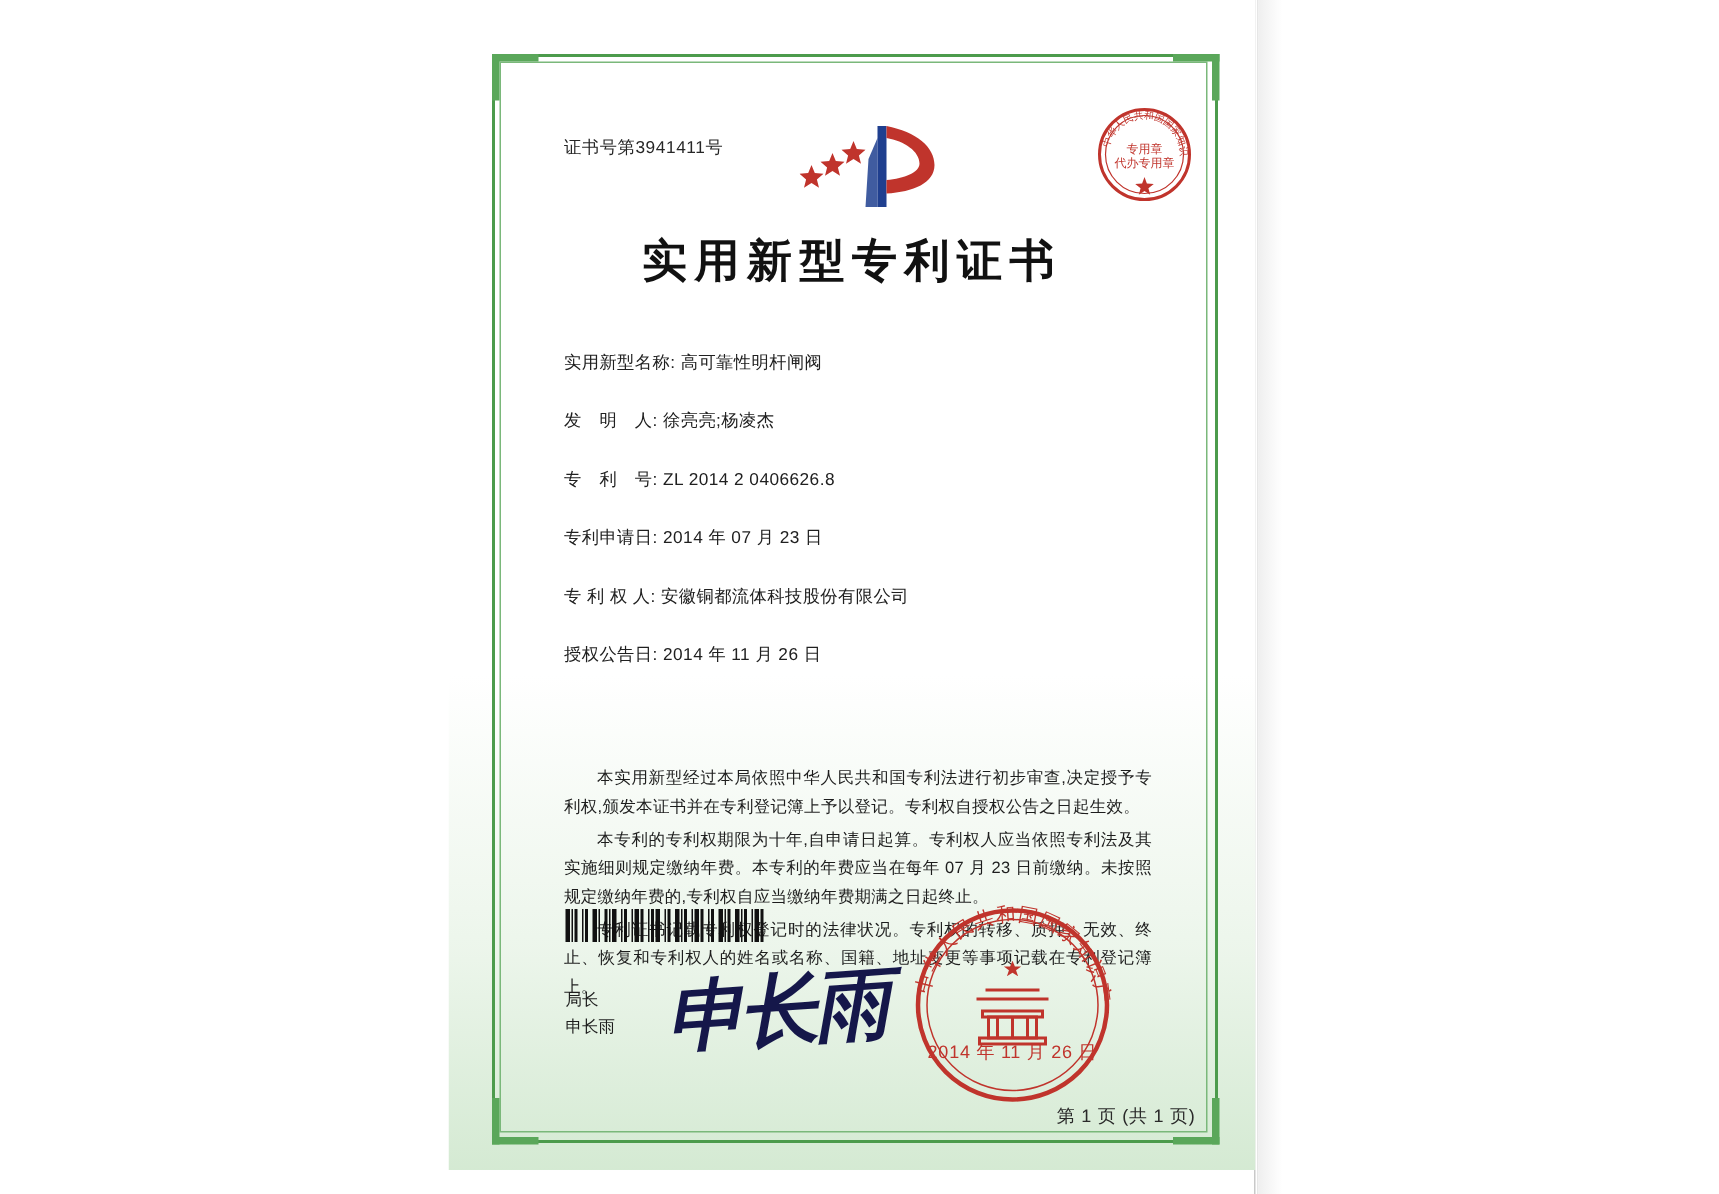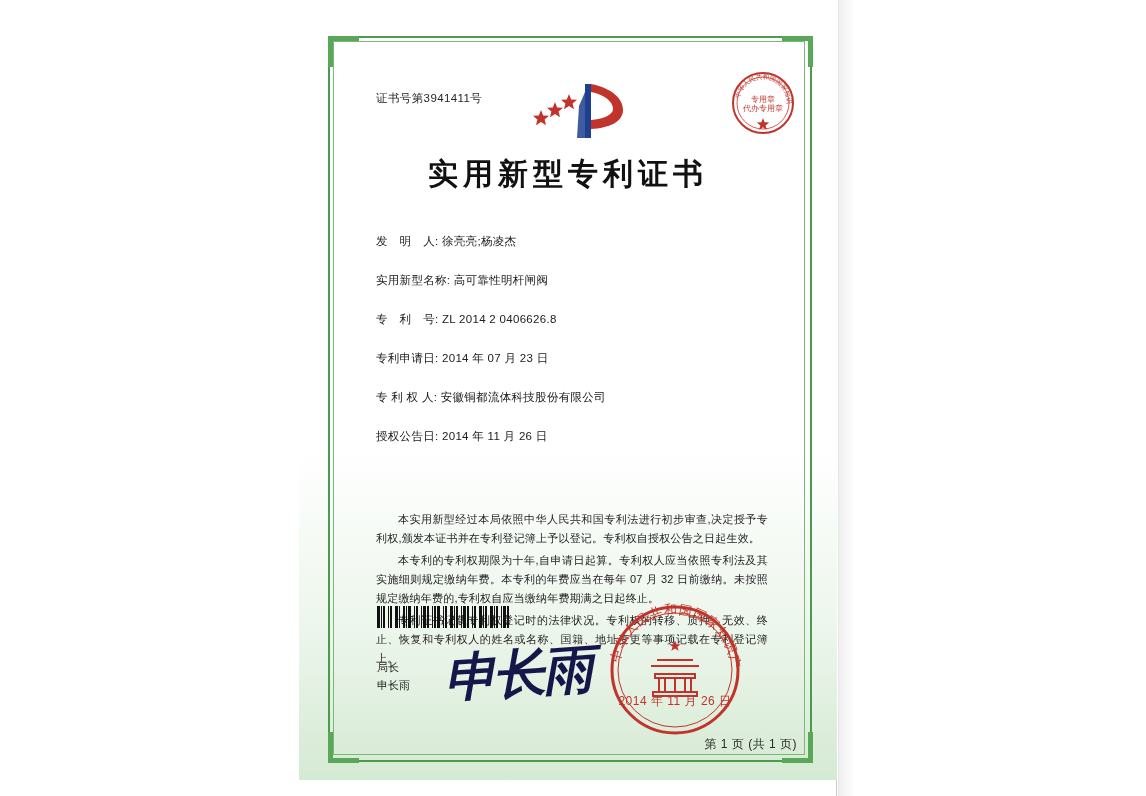--- a/index.html
+++ b/index.html
@@ -293,48 +293,48 @@
           <text x="32" y="31" text-anchor="middle" font-size="8" fill="#c0342c" font-family="'DejaVu Sans', sans-serif">专用章</text>
           <text x="32" y="40" text-anchor="middle" font-size="8" fill="#c0342c" font-family="'DejaVu Sans', sans-serif">代办专用章</text>
           <path d="M32 47 l1.6 4.3 4.6 .3 -3.6 2.9 1.2 4.4 -3.8-2.6 -3.8 2.6 1.2-4.4 -3.6-2.9 4.6-.3 Z" fill="#c0342c"></path>
         </svg>
       </div>
 
       <div class="title">实用新型专利证书</div>
 
       <div class="fields">
         <div class="field">
+          <span class="lbl">实用新型名称:</span>
+          <span class="val">高可靠性明杆闸阀</span>
+        </div>
+        <div class="field">
           <span class="lbl">发　明　人:</span>
           <span class="val">徐亮亮;杨凌杰</span>
         </div>
         <div class="field">
-          <span class="lbl">实用新型名称:</span>
-          <span class="val">高可靠性明杆闸阀</span>
-        </div>
-        <div class="field">
           <span class="lbl">专　利　号:</span>
           <span class="val">ZL 2014 2 0406626.8</span>
         </div>
         <div class="field">
           <span class="lbl">专利申请日:</span>
           <span class="val">2014 年 07 月 23 日</span>
         </div>
         <div class="field">
           <span class="lbl">专 利 权 人:</span>
           <span class="val">安徽铜都流体科技股份有限公司</span>
         </div>
         <div class="field">
           <span class="lbl">授权公告日:</span>
           <span class="val">2014 年 11 月 26 日</span>
         </div>
       </div>
 
       <div class="para-block">
         <p>本实用新型经过本局依照中华人民共和国专利法进行初步审查,决定授予专利权,颁发本证书并在专利登记簿上予以登记。专利权自授权公告之日起生效。</p>
-        <p>本专利的专利权期限为十年,自申请日起算。专利权人应当依照专利法及其实施细则规定缴纳年费。本专利的年费应当在每年 07 月 32 日前缴纳。未按照规定缴纳年费的,专利权自应当缴纳年费期满之日起终止。</p>
+        <p>本专利的专利权期限为十年,自申请日起算。专利权人应当依照专利法及其实施细则规定缴纳年费。本专利的年费应当在每年 07 月 23 日前缴纳。未按照规定缴纳年费的,专利权自应当缴纳年费期满之日起终止。</p>
         <p>专利证书记载专利权登记时的法律状况。专利权的转移、质押、无效、终止、恢复和专利权人的姓名或名称、国籍、地址变更等事项记载在专利登记簿上。</p>
       </div>
 
       <div class="barcode">
         <span class="x"></span><span></span><span class="w"></span><span class="g"></span><span></span><span class="w"></span><span class="g"></span><span class="x"></span><span></span><span class="g"></span><span class="w"></span><span></span><span class="x"></span><span class="g"></span><span></span><span class="w"></span><span class="g"></span><span></span><span class="x"></span><span class="w"></span><span class="g"></span><span></span><span class="w"></span><span class="x"></span><span class="g"></span><span></span><span class="w"></span><span class="g"></span><span class="x"></span><span></span><span class="w"></span><span class="g"></span><span></span><span class="x"></span><span class="w"></span><span class="g"></span><span></span><span class="w"></span><span class="g"></span><span class="x"></span><span></span><span class="w"></span><span class="g"></span><span class="x"></span><span></span><span class="w"></span><span class="g"></span><span></span><span class="x"></span><span class="w"></span>
       </div>
 
       <div class="director">
         <div>局长</div>
         <div>申长雨</div>

